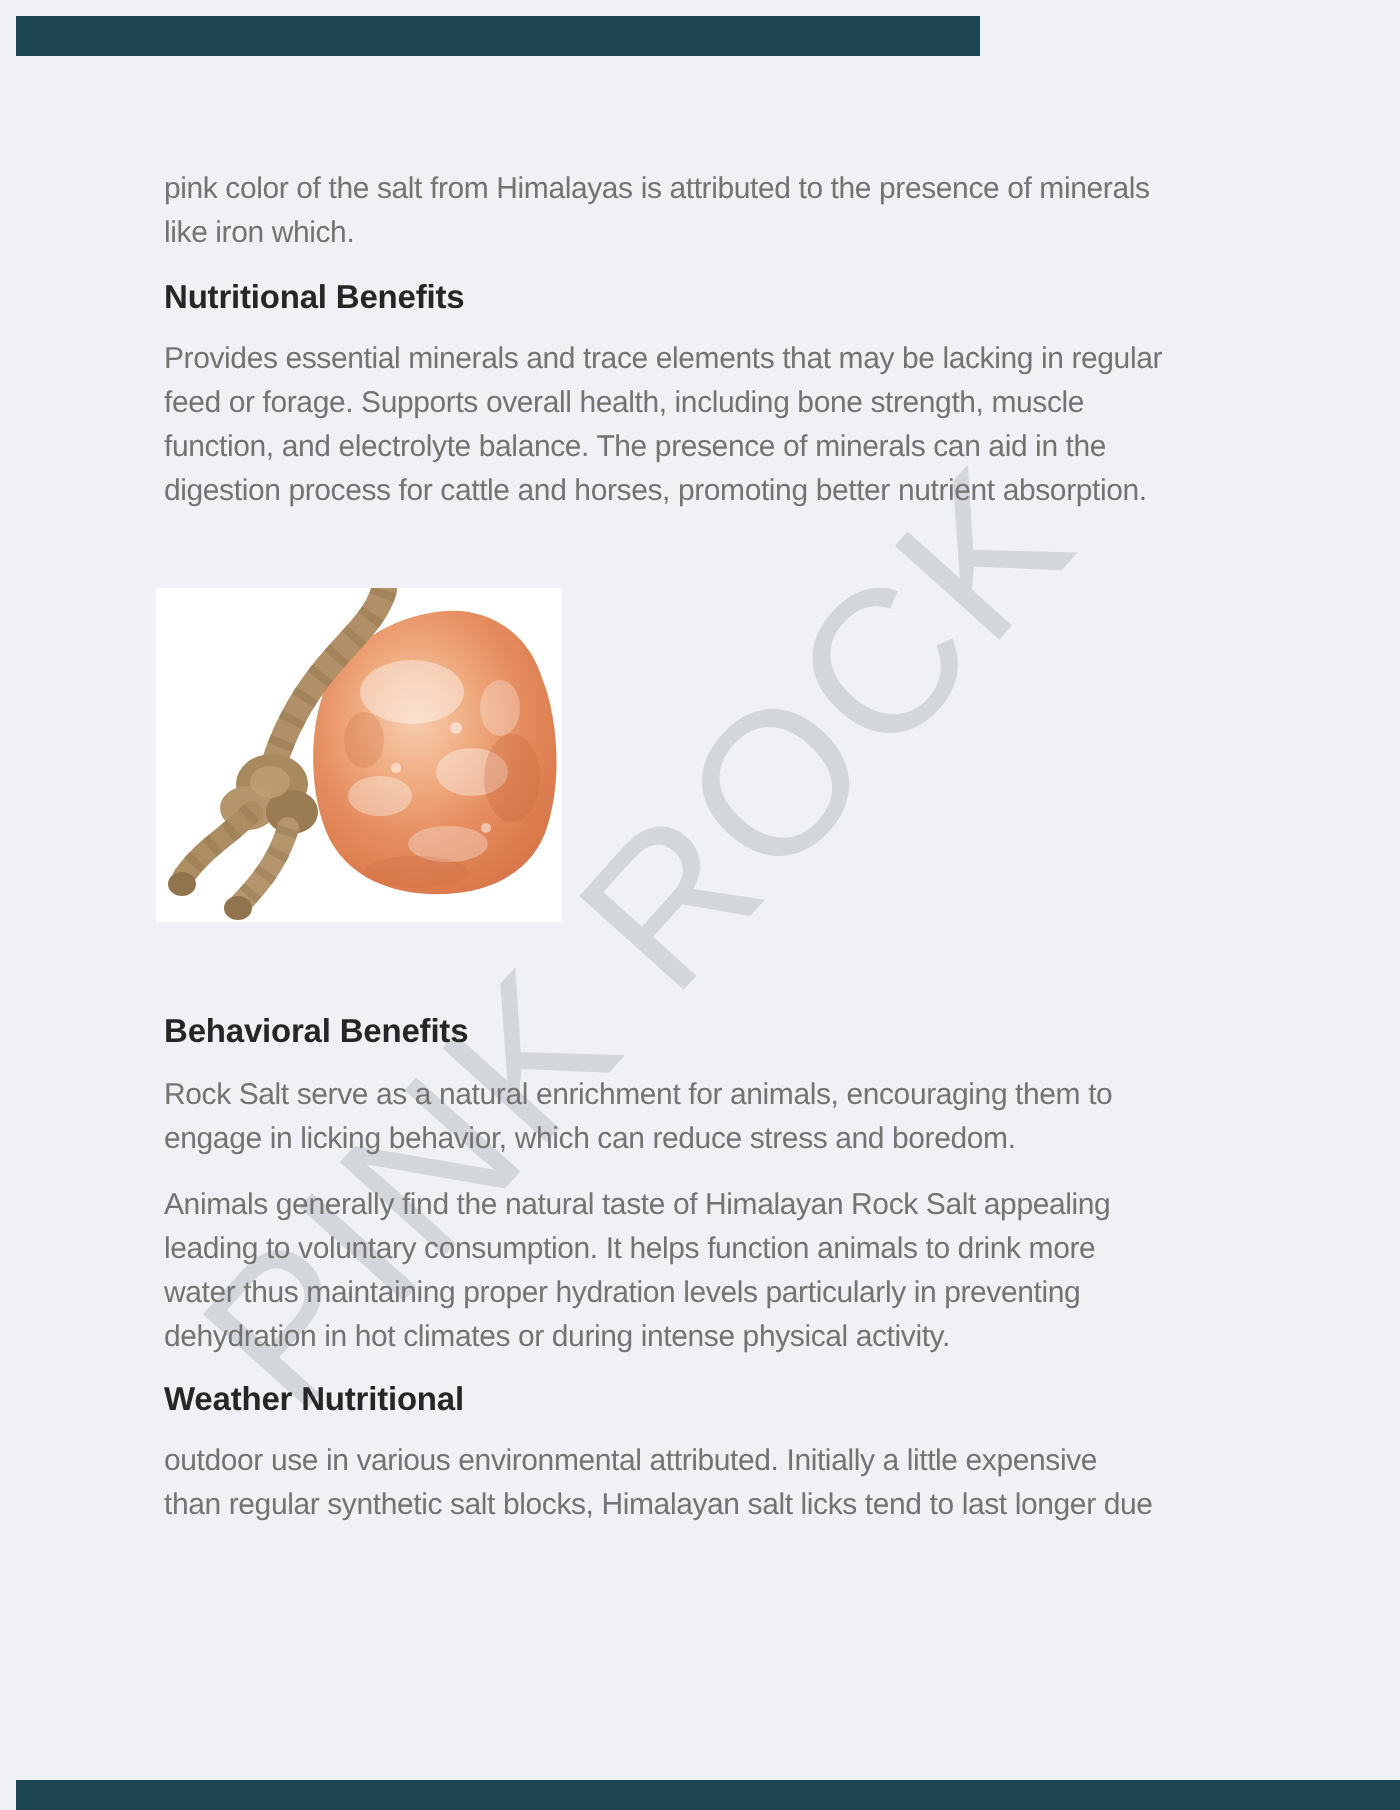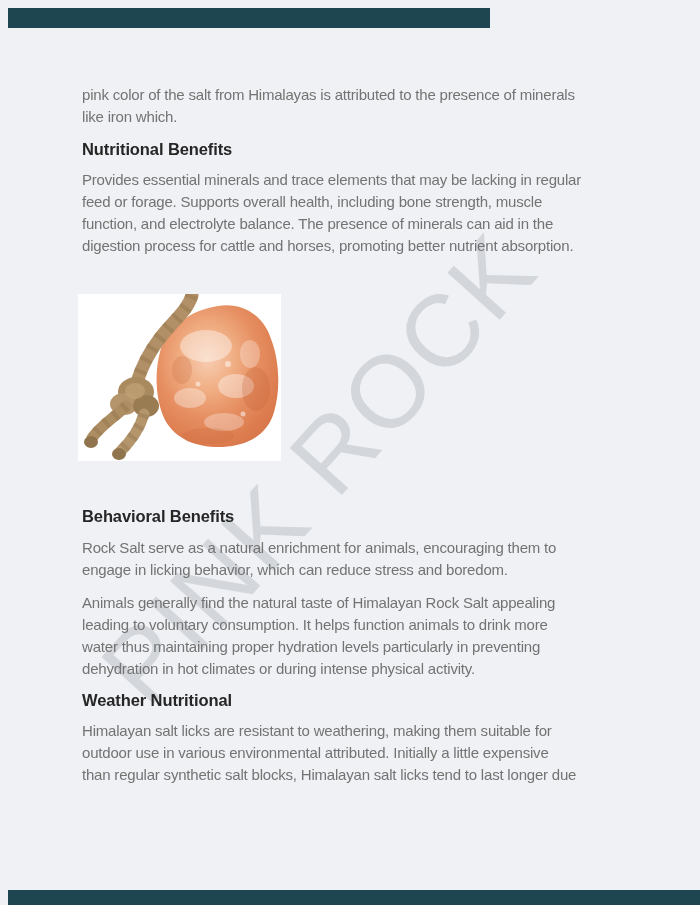--- a/index.html
+++ b/index.html
@@ -111,20 +111,19 @@
   <div class="block" style="top:592px">
     <div class="tl">Animals generally find the natural taste of Himalayan Rock Salt appealing</div>
     <div class="tl">leading to voluntary consumption. It helps function animals to drink more</div>
     <div class="tl">water thus maintaining proper hydration levels particularly in preventing</div>
     <div class="tl">dehydration in hot climates or during intense physical activity.</div>
   </div>
 
   <div class="block heading" style="top:690px">Weather Nutritional</div>
 
   <div class="block" style="top:720px">
-    <div class="tl">Himalayan salt licks are resistant to weathering, making them suitable for</div>
     <div class="tl">outdoor use in various environmental attributed. Initially a little expensive</div>
     <div class="tl">than regular synthetic salt blocks, Himalayan salt licks tend to last longer due</div>
   </div>
 
   <div class="accent-bar bar-bottom" style="background: rgb(30, 70, 80);"></div>
 
 </div>
 
 </body></html>

